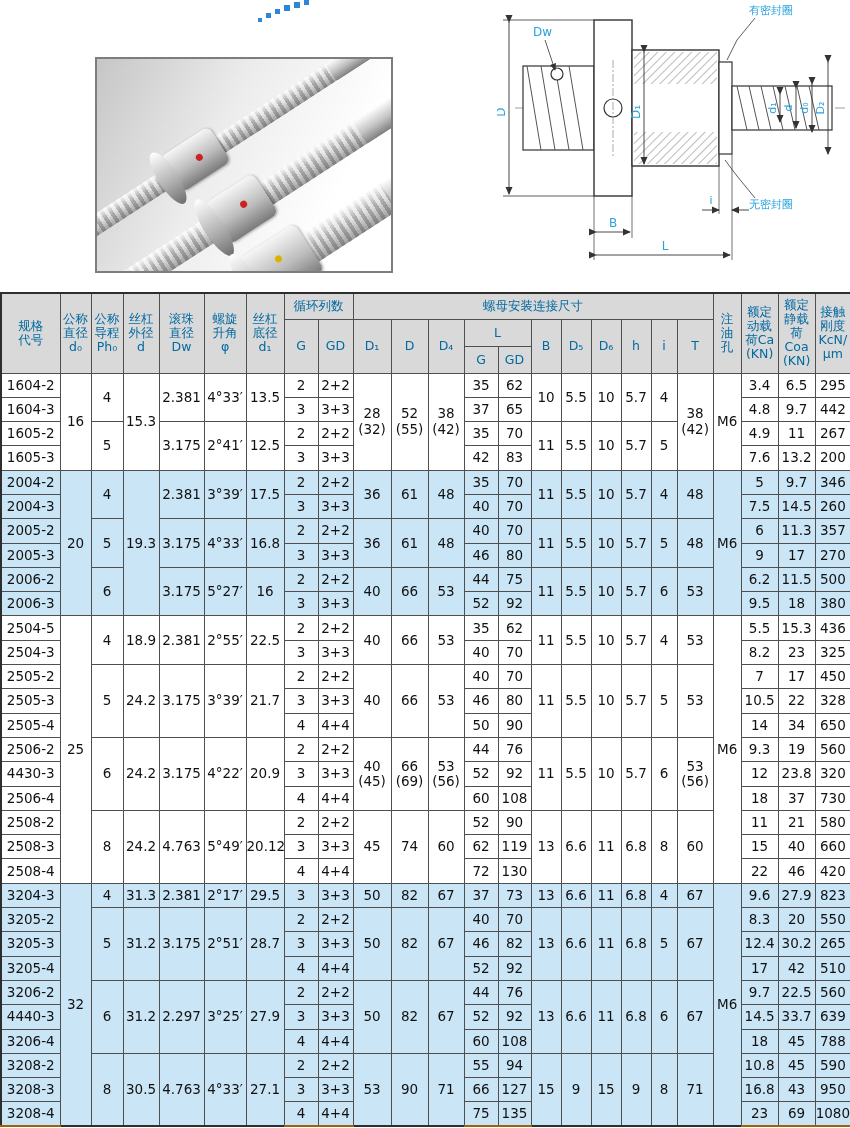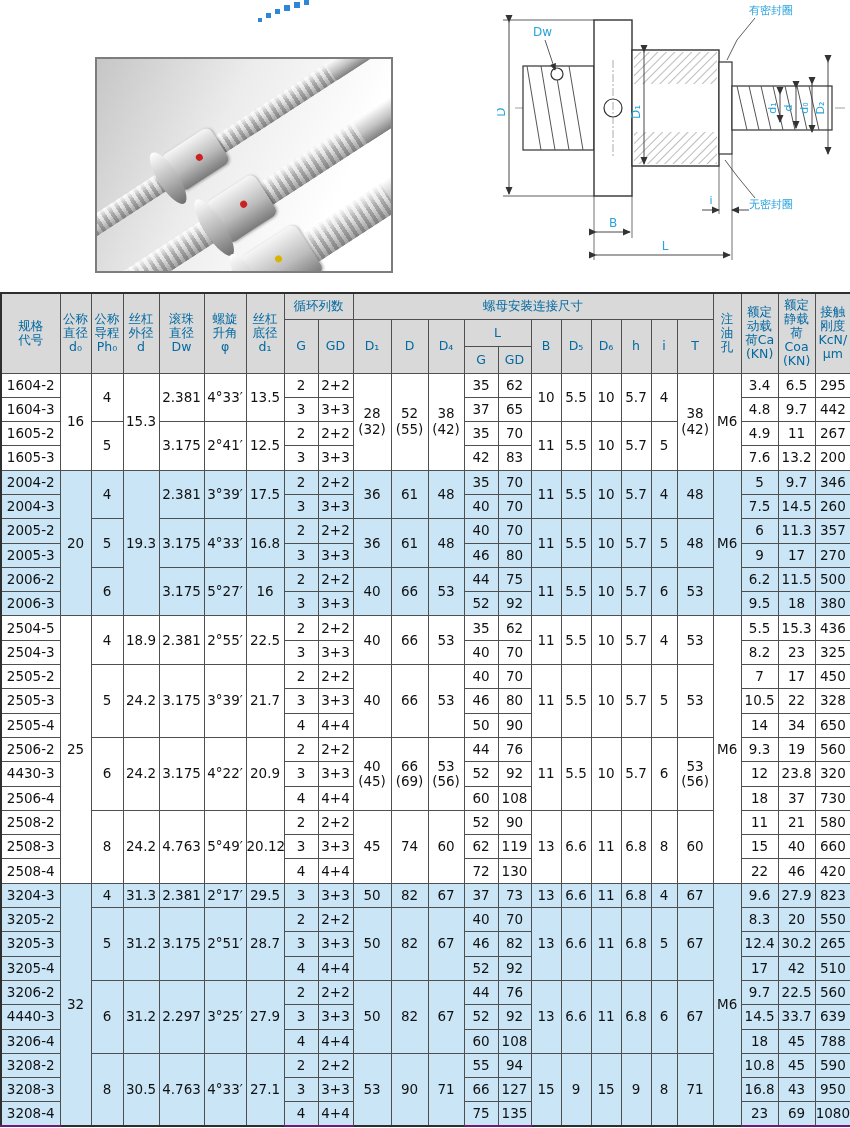--- a/index.html
+++ b/index.html
@@ -39,21 +39,21 @@
   
   .tbl-wrap { position:absolute; left:0; top:292px; width:850px; }
   table { border-collapse:collapse; table-layout:fixed; width:850px; border:2px solid #2e2e2e; }
   th,td { border:1px solid #4f4f4f; text-align:center; vertical-align:middle; padding:0;
           white-space:pre-line; line-height:1.12; overflow:hidden; }
   th { background:#d9d9d9; font-weight:normal; font-size:12.5px; color:#0369a1; }
   td { font-size:13.5px; color:#111; background:#ffffff; }
   tbody tr { height:24.3px; }
   tr.g-blue td { background:#c9e5f6; }
   tr.g-white td { background:#ffffff; }
-  tbody tr:last-child td { border-bottom:2px solid #701a75; }
+  tbody tr:last-child td { border-bottom:2px solid #a16207; }
 </style>
 </head>
 <body>
 
 <div class="page">
 
   <div class="dots">
     <i style="left:8px;top:18px;width:4px;height:4px"></i>
     <i style="left:16px;top:13px;width:5px;height:5px"></i>
     <i style="left:25px;top:9px;width:5px;height:5px"></i>

